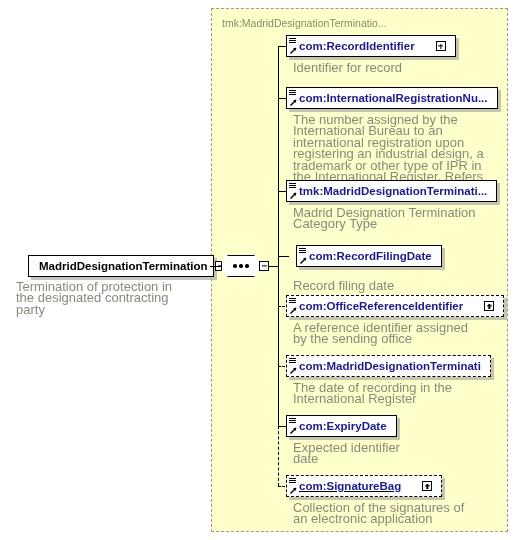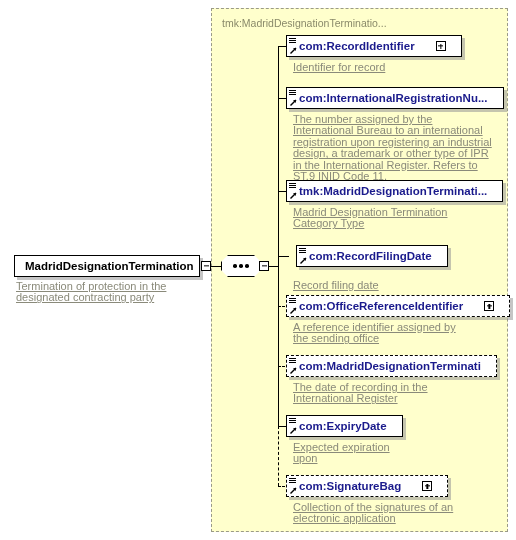--- a/index.html
+++ b/index.html
@@ -28,21 +28,21 @@
   }
   .node-box {
     position: relative;
     box-sizing: border-box;
     background: #ffffff;
     border: 1.6px solid #000000;
     height: 22px;
     display: flex;
     align-items: center;
     padding-left: 12px;
-    padding-right: 15px;
+    padding-right: 9px;
     font-size: 11.5px;
     font-weight: bold;
     color: #1a1a8c;
     white-space: nowrap;
     box-shadow: 3px 3px 0 0 rgba(150,150,150,0.55);
     gap: 16px;
   }
   .node-box.dashed {
     border: 1.6px dashed #000000;
   }
@@ -103,25 +103,24 @@
   .expander.attached {
     position: absolute;
     right: -12px;
     top: 50%;
     margin-left: 0;
     transform: translateY(-50%);
   }
 
   .desc {
     position: absolute;
-    font-size: 11px;
+    font-size: 13px;
     line-height: 11.4px;
     color: #8a8a7a;
     white-space: pre-line;
-    text-decoration: underline;
   }
 
   
   .seq {
     position: absolute;
     width: 40px; height: 22px;
   }
   .seq-shape {
     position: absolute;
     left: 0; top: 0;
@@ -182,21 +181,21 @@
 </style>
 </head>
 <body>
 
 <div id="diagram">
 
   <div class="container-box" style="left:211px; top:8px; width:297px; height:524px;">
     <span class="container-label">tmk:MadridDesignationTerminatio...</span>
   </div>
 
-  <div class="node" style="left:14px; top:255px; width:186px;">
+  <div class="node" style="left:28px; top:255px; width:186px;">
     <div class="node-box root">
       <span>MadridDesignationTermination</span>
       <span class="expander attached"></span>
     </div>
   </div>
   <div class="desc" style="left:16px; top:281px; width:176px;">Termination of protection in the designated contracting party</div>
 
   <div class="line hline" style="left:210px; top:265.5px; width:11px;"></div>
 
   <div class="seq" style="left:221px; top:255px;">
@@ -327,24 +326,24 @@
           <i></i>
           <i></i>
         </span>
       <svg class="glyph-arrow" viewBox="0 0 8 8">
         <path d="M7 1 L1.5 6.5" stroke="#000" stroke-width="1.4" fill="none"></path>
         <path d="M7 1 L4 1.3 L6.7 4 Z" fill="#000"></path>
       </svg>
       <span>com:ExpiryDate</span>
     </div>
   </div>
-  <div class="desc" style="left:293px; top:442px; width:120px;">Expected expiration upon</div>
+  <div class="desc" style="left:293px; top:442px; width:120px;">Expected identifier date</div>
 
   <div class="dline-h" style="left:278px; top:486px; width:11px;"></div>
-  <div class="node" style="left:286px; top:475px;">
+  <div class="node" style="left:286px; top:475px;text-decoration:underline;">
     <div class="node-box dashed">
       <span class="glyph-lines">
           <i></i>
           <i></i>
           <i></i>
         </span>
       <svg class="glyph-arrow" viewBox="0 0 8 8">
         <path d="M7 1 L1.5 6.5" stroke="#000" stroke-width="1.4" fill="none"></path>
         <path d="M7 1 L4 1.3 L6.7 4 Z" fill="#000"></path>
       </svg>

